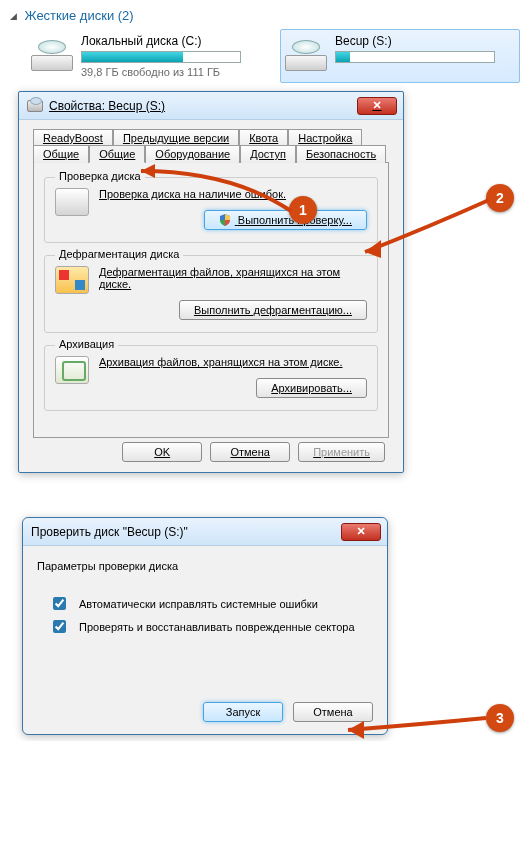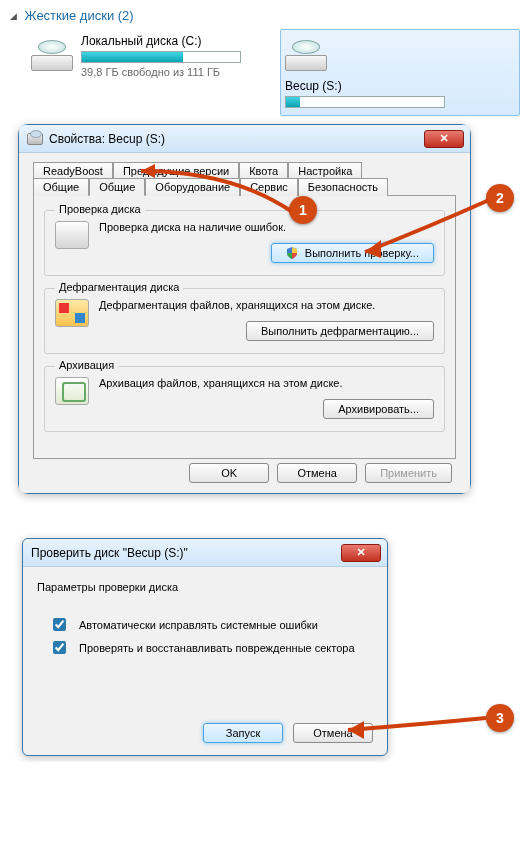--- a/index.html
+++ b/index.html
@@ -11,41 +11,42 @@
     color: #000;
     background: #fff;
     width: 532px;
     position: relative;
   }
   
   .expl-header { color: #1a6aa6; font-size: 13px; padding: 2px 0 6px 4px; }
   .expl-header .tri { display:inline-block; margin-right:4px; font-size:9px; color:#555; transform: translateY(-1px); }
   .drives-row { display:flex; gap:14px; padding-left:20px; }
   .drive { display:flex; align-items:flex-start; gap:8px; width:240px; padding:4px; border:1px solid transparent; border-radius:2px;}
-  .drive.selected { background: linear-gradient(#e9f3fd,#d6eaff); border:1px solid #8fc3ef;flex-direction:column; }
+  .drive.selected { background: linear-gradient(#e9f3fd,#d6eaff); border:1px solid #8fc3ef; }
   .drive-icon { width:42px; height:34px; position:relative; margin-top:3px; }
   .drive-icon .body { position:absolute; bottom:0; left:0; width:42px; height:16px; background:linear-gradient(#f7f7f7,#cfcfcf); border:1px solid #9a9a9a; border-radius:2px;}
   .drive-icon .disc { position:absolute; top:3px; left:7px; width:28px; height:14px; border-radius:50%; background:radial-gradient(#fff,#bdd); border:1px solid #8aa;}
   .drive-info { flex:1; }
   .drive-title { font-size:12px; }
   .capacity { width:160px; height:12px; border:1px solid #9aa; background:#fff; margin:3px 0; position:relative; }
   .capacity .fill { position:absolute; left:0; top:0; bottom:0; background:linear-gradient(#44d5e4,#0aa3b2); }
   .drive-sub { font-size:11px; color:#6a6a6a; }
 
   
   .win7dlg {
     position: relative;
     margin-top: 8px;
-    width: 453px;
+    width: 386px;
     border: 1px solid #3a76a8;
-    border-radius: 10px;
+    border-radius: 2px;
     background: linear-gradient(#eaf3fb,#dbe9f7 40px,#f1f1f1 40px,#f1f1f1);
     box-shadow: 0 2px 8px rgba(0,0,0,.25);
     padding: 0 0 0 0;
     margin-left: 12px;
+    text-decoration: underline;
   }
   .titlebar {
     display:flex; align-items:center; justify-content:space-between;
     height: 28px;
     background: linear-gradient(#e9f3fd,#cfe5f9);
     border-top-left-radius:6px; border-top-right-radius:6px;
     padding: 0 6px 0 8px;
     border-bottom:1px solid #b6cde2;
   }
   .titlebar .t-left { display:flex; align-items:center; gap:6px; color:#000; font-size:12px; }
@@ -190,21 +191,21 @@
       <div class="tabrow">
         <div class="tab">ReadyBoost</div>
         <div class="tab">Предыдущие версии</div>
         <div class="tab">Квота</div>
         <div class="tab">Настройка</div>
       </div>
       <div class="tabrow">
         <div class="tab">Общие</div>
         <div class="tab active">Общие</div>
         <div class="tab">Оборудование</div>
-        <div class="tab">Сервис</div>
+        <div class="tab">Доступ</div>
         <div class="tab">Безопасность</div>
       </div>
 
       <div class="tabpanel">
 
         <div class="group">
           <span class="legend">Проверка диска</span>
           <div class="group-row">
             <div class="biicon">
                 <div class="iconbox"></div>

